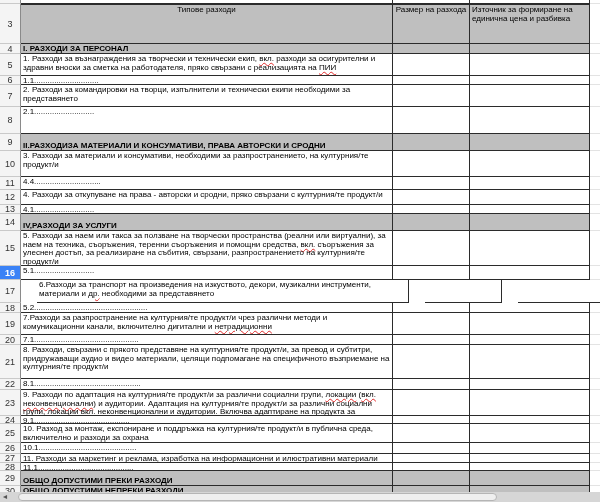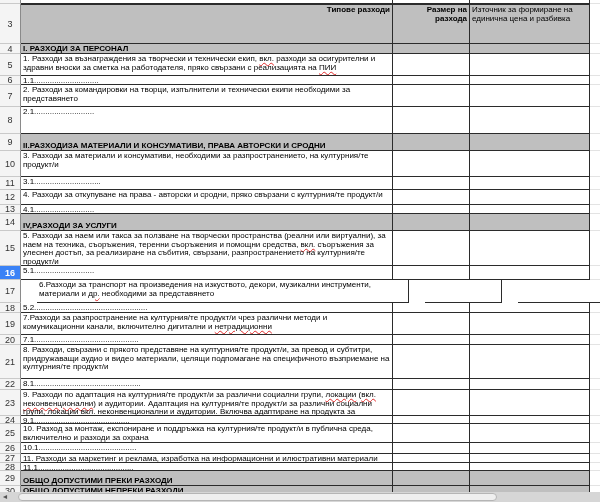--- a/index.html
+++ b/index.html
@@ -16,21 +16,21 @@
   .cell{box-sizing:border-box;border-right:1px solid #2b2b2b;border-bottom:1px solid #2b2b2b;
         font-size:8px;line-height:8.5px;color:#000;padding:1px 2px 0 2px;overflow:hidden;}
   .cB{width:372px;flex:0 0 372px;}
   .cC{width:77px;flex:0 0 77px;}
   .cD{width:120px;flex:0 0 120px;}
   .edge{flex:1 1 auto;box-sizing:border-box;border-bottom:1px solid #e3e3e3;background:#fff;}
   .rowtop .cell{border-top:1px solid #2b2b2b;}
   .gray{background:#bfbfbf;}
   .bold{font-weight:bold;}
   .valign-bottom{display:flex;align-items:flex-end;}
-  .hcenter{text-align:right;font-weight:bold;}
+  .hcenter{text-align:center;}
   .misspelled{text-decoration-line:underline;text-decoration-style:wavy;
               text-decoration-color:#e02b2b;text-decoration-thickness:1px;
               text-underline-offset:1px;}
   .hscroll{position:absolute;left:0;bottom:0;width:600px;height:10px;background:#d6d6d6;
            display:flex;align-items:center;}
   .hs-arrow{width:10px;height:10px;color:#555;font-size:7px;line-height:10px;
             text-align:center;cursor:pointer;user-select:none;}
   .hs-thumb{position:absolute;left:18px;width:479px;top:1px;height:8px;background:#efefef;
             border:1px solid #b5b5b5;border-radius:4px;box-sizing:border-box;}
 </style>
@@ -102,21 +102,21 @@
       </div>
       <div class="row" style="height: 26px;">
         <div class="gutter">10</div>
         <div class="cell cB"><span>3. Разходи за материали и консумативи, необходими за разпространението, на културния/те продукт/и</span></div>
         <div class="cell cC"></div>
         <div class="cell cD"></div>
         <div class="edge"></div>
       </div>
       <div class="row" style="height: 13px;">
         <div class="gutter">11</div>
-        <div class="cell cB"><span>3.1..............................</span></div>
+        <div class="cell cB"><span>4.4..............................</span></div>
         <div class="cell cC"></div>
         <div class="cell cD"></div>
         <div class="edge"></div>
       </div>
       <div class="row" style="height: 15px;">
         <div class="gutter">12</div>
         <div class="cell cB"><span>4. Разходи за откупуване на права - авторски и сродни, пряко свързани с културния/те продукт/и</span></div>
         <div class="cell cC"></div>
         <div class="cell cD"></div>
         <div class="edge"></div>

